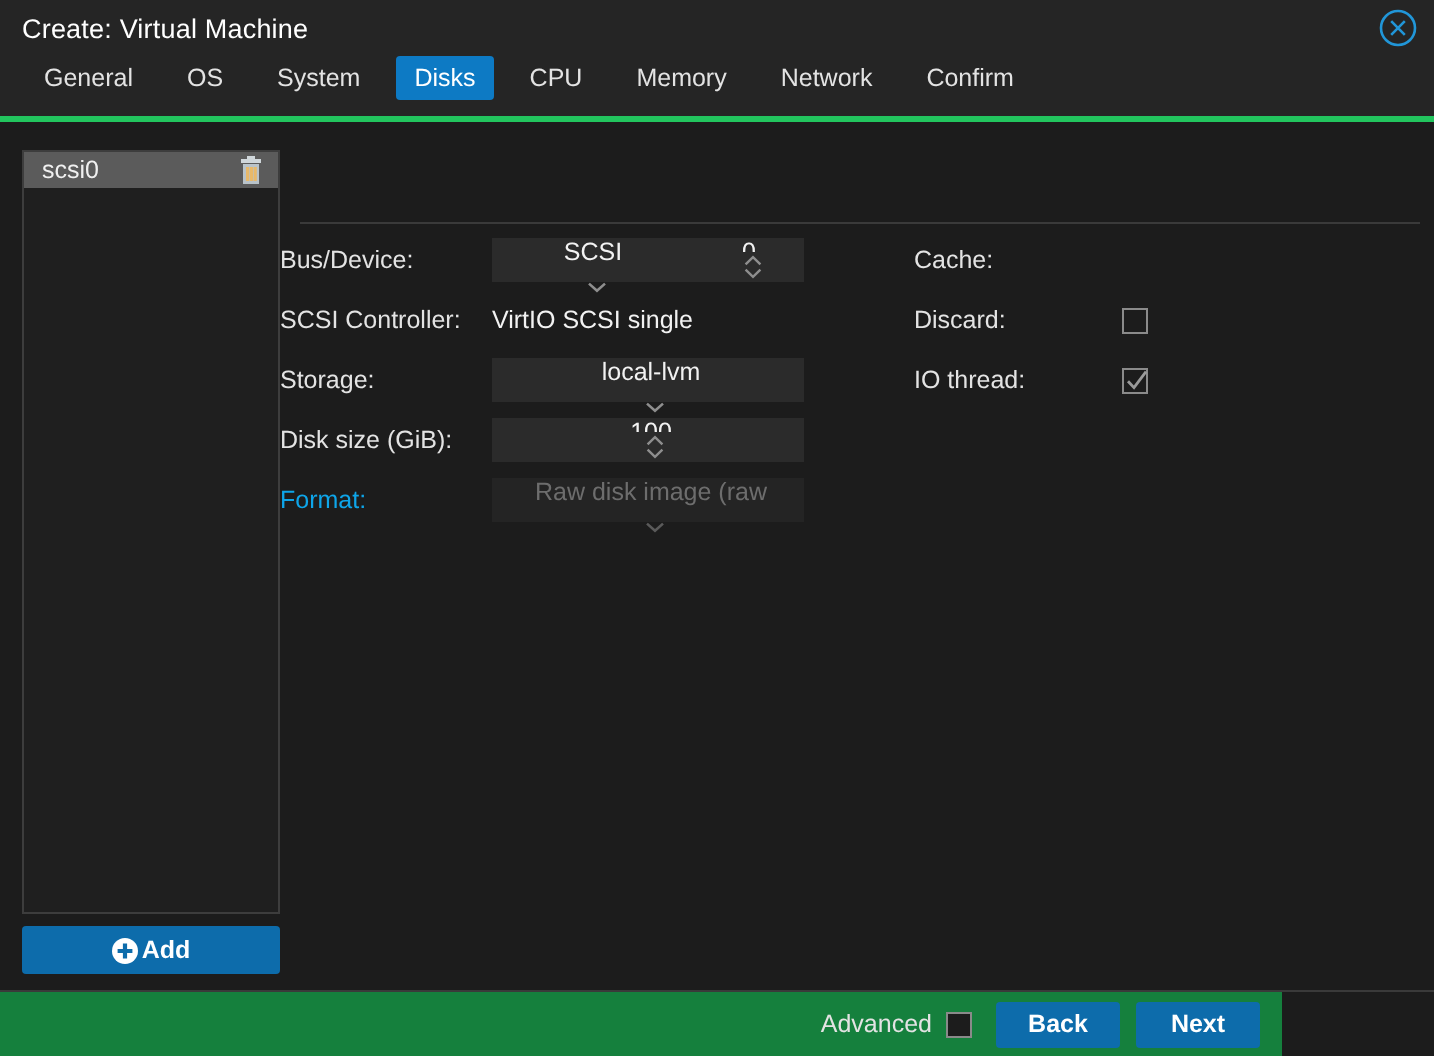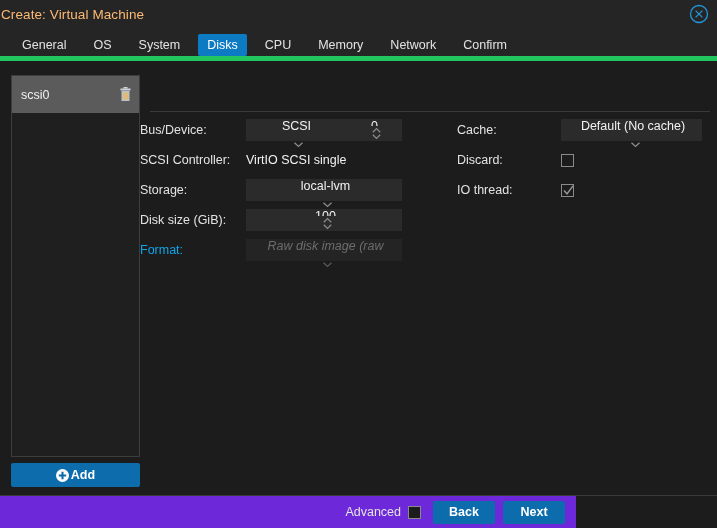--- a/index.html
+++ b/index.html
@@ -20,42 +20,42 @@
   
   .titlebar {
     height: 28px;
     background: #252525;
     position: relative;
     display: flex;
     align-items: center;
   }
   .dialog-title {
     font-size: 13.5px;
-    color: #fdba74;
-    margin-left: 1px;
+    color: #ffffff;
+    margin-left: 11px;
     letter-spacing: .1px;
   }
   .close-btn {
     position: absolute;
     right: 8px;
     top: 4px;
     width: 20px;
     height: 20px;
     cursor: pointer;
   }
 
   
   .tabbar {
     height: 33px;
     background: #252525;
     display: flex;
-    align-items: flex-end;
+    align-items: flex-start;
     padding-left: 13px;
     box-sizing: border-box;
-    border-bottom: 5px solid #22c55e;
+    border-bottom: 3px solid #22c55e;
   }
   .tab {
     font-size: 12.5px;
     color: #e3e3e3;
     padding: 4px 9px;
     margin-right: 9px;
     border-radius: 2px;
     cursor: pointer;
     white-space: nowrap;
   }
@@ -79,21 +79,21 @@
     position: absolute;
     left: 11px;
     top: 14px;
     width: 129px;
     height: 382px;
     border: 1px solid #3d3d3d;
     background: #1f1f1f;
     box-sizing: border-box;
   }
   .disk-item {
-    height: 37px;
+    height: 18px;
     background: #5b5b5b;
     display: flex;
     align-items: center;
     padding: 0 7px 0 9px;
     box-sizing: border-box;
     cursor: pointer;
   }
   .disk-item-label {
     font-size: 12.5px;
     color: #f0f0f0;
@@ -186,21 +186,21 @@
     flex-direction: column;
   }
   .field.disabled { background: #242424; cursor: default; }
   .ftext {
     font-size: 12.5px;
     color: #f2f2f2;
     flex: 1;
     white-space: nowrap;
     overflow: hidden;
   }
-  .ftext.dim { color: #6d6d6d; font-style: italic; }
+  .ftext.dim { color: #6d6d6d; }
 
   .static-val {
     font-size: 12.5px;
     color: #f2f2f2;
     white-space: nowrap;
   }
 
   .w-bus   { width: 98px; }
   .w-num   { width: 58px; margin-left: 0; }
   .w-full  { width: 156px; }
@@ -223,22 +223,22 @@
   
   .footer-sep {
     position: absolute;
     left: 0; top: 495px;
     width: 717px; height: 1px;
     background: #3a3a3a;
   }
   .footer {
     position: absolute;
     left: 0; top: 496px;
-    width: 576px; height: 32px;
-    background: #6d28d9;
+    width: 641px; height: 32px;
+    background: #15803d;
     display: flex;
     align-items: center;
     justify-content: flex-end;
     padding-right: 11px;
     box-sizing: border-box;
     gap: 8px;
   }
   .adv-label { font-size: 12.5px; color: #e3e3e3; }
   .fbtn {
     background: #0d6cab;
@@ -374,28 +374,20 @@
           </span>
         </div>
       </div>
 
     </div>
 
     <div class="col-right">
 
       <div class="frow">
         <span class="flabel rt">Cache:</span>
-        <div class="field w-cache">
-          <span class="ftext">Default (No cache)</span>
-          <span class="chev">
-            <svg width="11" height="7" viewBox="0 0 11 7">
-                <path d="M1.5 1.8 L5.5 5.4 L9.5 1.8" fill="none" stroke="#8e8e8e" stroke-width="1.3"></path>
-              </svg>
-          </span>
-        </div>
       </div>
 
       <div class="frow">
         <span class="flabel rt">Discard:</span>
         <span class="checkbox"></span>
       </div>
 
       <div class="frow">
         <span class="flabel rt">IO thread:</span>
         <span class="checkbox">

